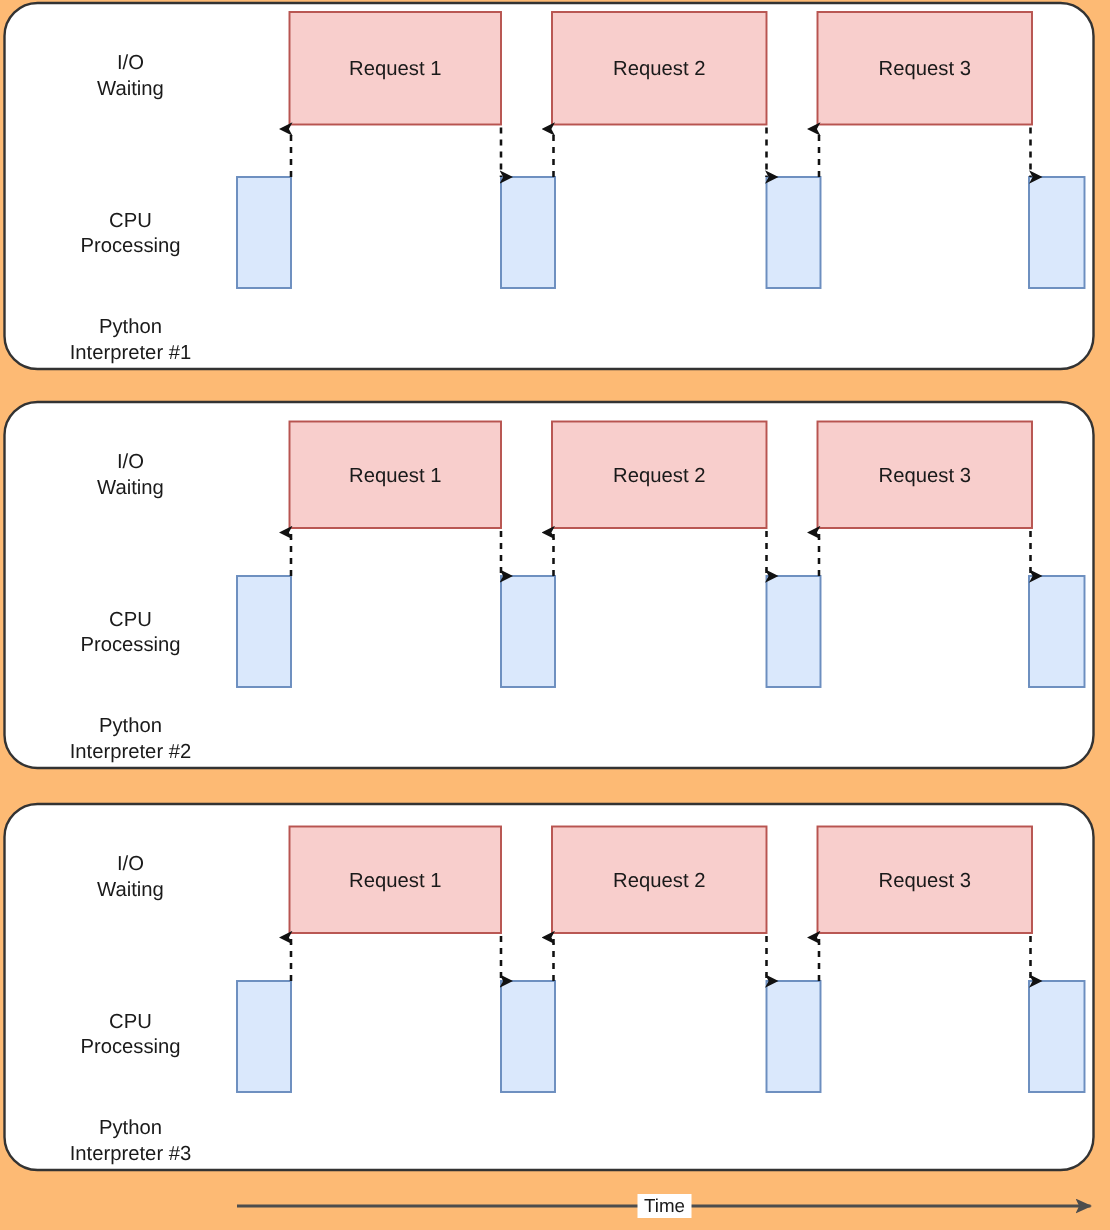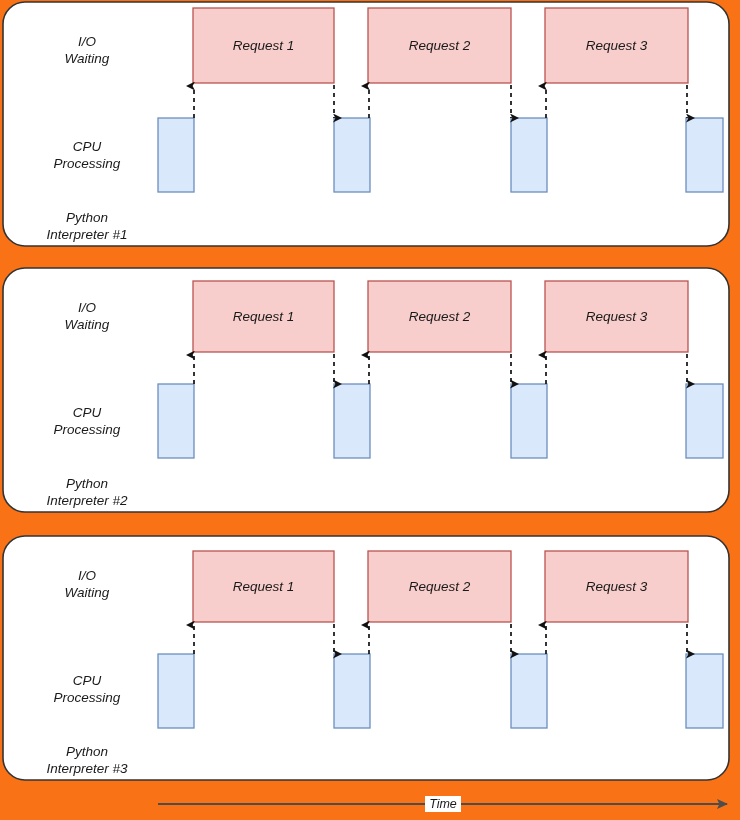--- a/index.html
+++ b/index.html
@@ -9,22 +9,21 @@
   }
   body {
     font-family: "Liberation Sans", sans-serif;
     color: #1a1a1a;
   }
   #stage {
     position: relative;
     width: 740px;
     height: 820px;
     overflow: hidden;
-    background: #f97316;
-    font-style: italic;
+    background: #fdba74;
   }
   #diagram-svg {
     position: absolute;
     left: 0;
     top: 0;
     width: 740px;
     height: 820px;
   }
   .panel-frame {
     fill: #ffffff;

